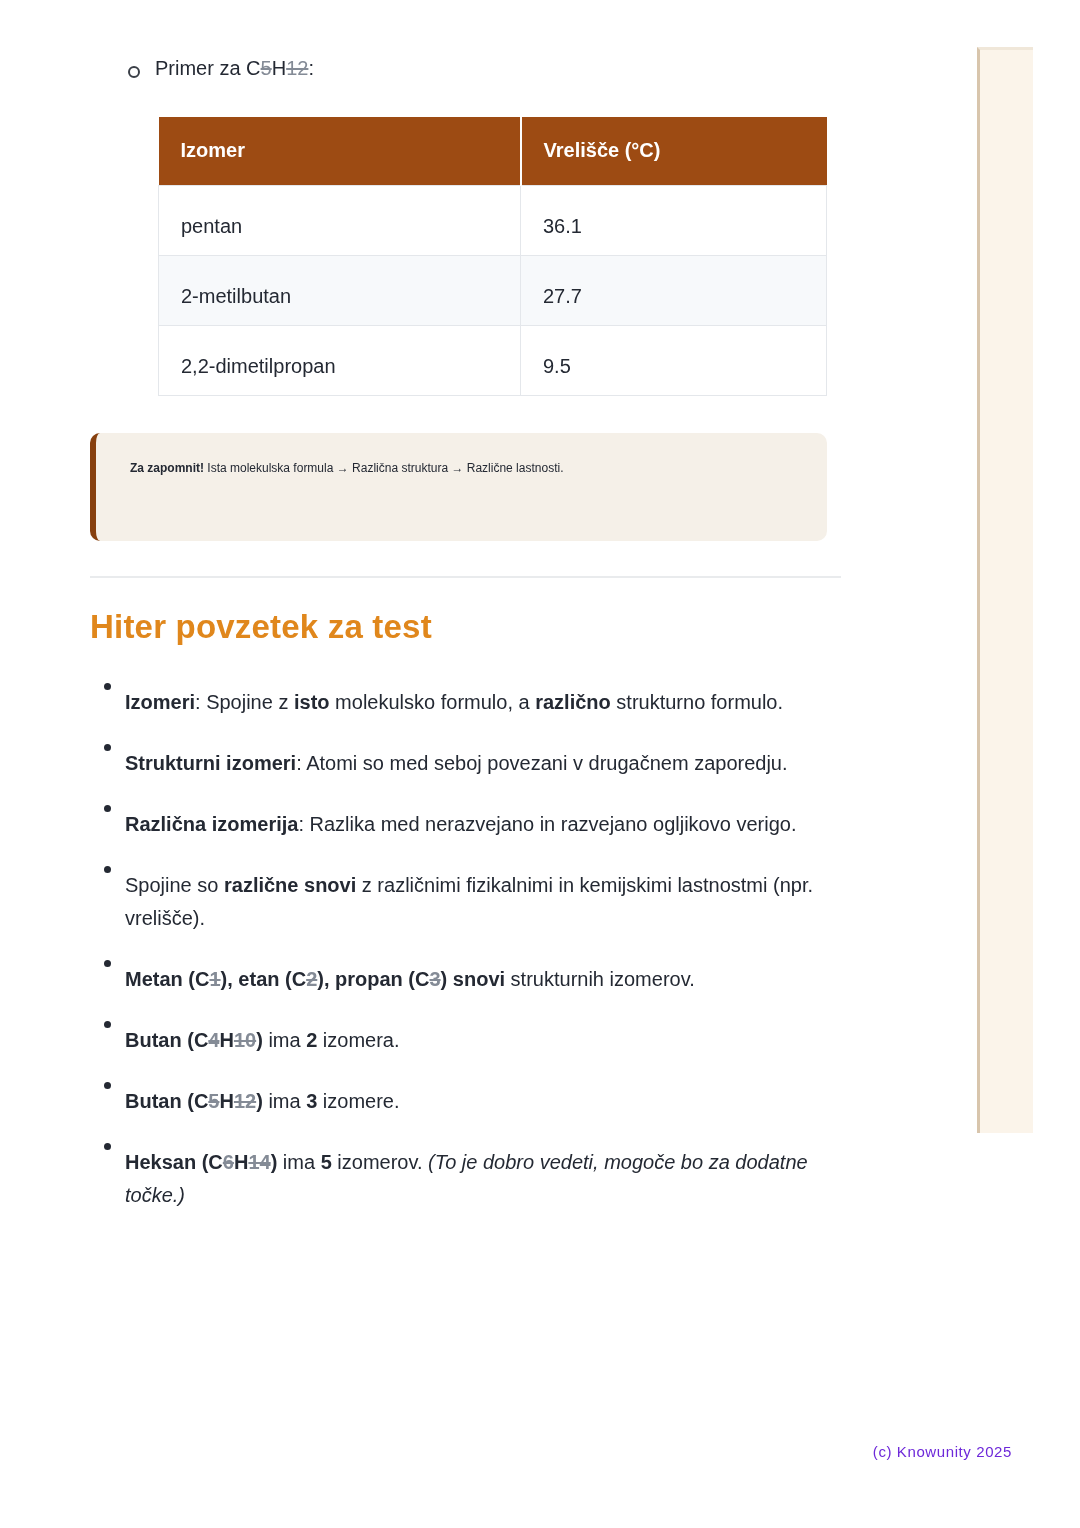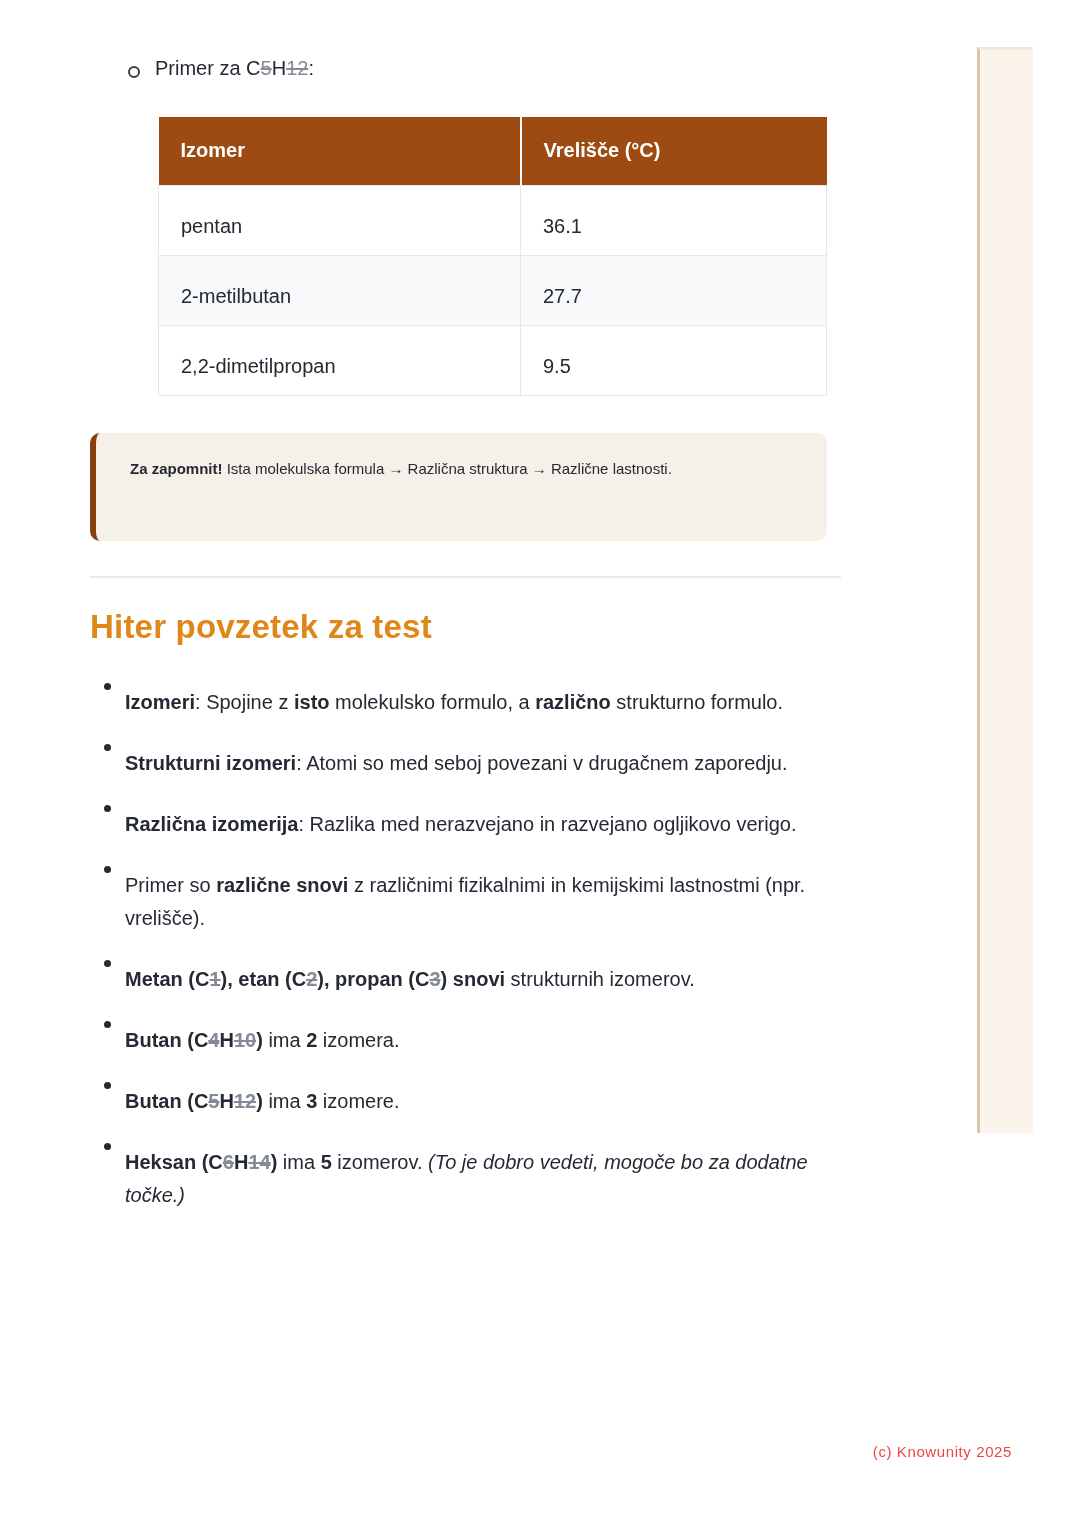--- a/index.html
+++ b/index.html
@@ -46,21 +46,21 @@
     border:1px solid #E4E7EB;background:#ffffff;font-weight:400;
   }
   .iso-table tbody tr:nth-child(2) td{background:#F7F9FB;}
 
   
   .callout{
     position:absolute;left:90px;top:433px;width:737px;height:108px;
     box-sizing:border-box;background:var(--callout-bg,#F5F0E8);
     border-left:6px solid var(--callout-border,#87400F);
     border-radius:10px;padding:18px 28px 0 34px;
-    font-size:15px;line-height:35px;
+    font-size:12px;line-height:35px;
   }
 
   
   .divider{
     position:absolute;left:90px;top:576px;width:751px;height:2px;background:#E9EBED;
   }
 
   
   .summary-heading{
     position:absolute;left:90px;top:608px;margin:0;
@@ -77,21 +77,21 @@
   }
   .dot{
     width:7px;height:7px;background:#242933;border-radius:50%;
     margin:13px 14px 0 14px;flex:0 0 auto;
   }
   .txt{flex:1 1 auto;margin-top:16px;}
 
   
   .footer{
     position:absolute;right:68px;top:1443px;
-    font-size:15px;color:#ef4444;letter-spacing:0.6px;
+    font-size:15px;color:#6d28d9;letter-spacing:0.6px;
   }
 </style>
 </head>
 <body>
 
 <div class="stripe"></div>
 
 <div class="intro">
   <span class="circle-bullet"></span>
   <span class="intro-text"><span>Primer za C</span><span class="strike">5</span><span>H</span><span class="strike">12</span><span>:</span></span>
@@ -136,21 +136,21 @@
     <li>
       <span class="dot"></span>
       <div class="txt"><span class="b">Strukturni izomeri</span><span>: Atomi so med seboj povezani v drugačnem zaporedju.</span></div>
     </li>
     <li>
       <span class="dot"></span>
       <div class="txt"><span class="b">Različna izomerija</span><span>: Razlika med nerazvejano in razvejano ogljikovo verigo.</span></div>
     </li>
     <li>
       <span class="dot"></span>
-      <div class="txt"><span>Primer so </span><span class="b">različne snovi</span><span> z različnimi fizikalnimi in kemijskimi lastnostmi (npr. vrelišče).</span></div>
+      <div class="txt"><span>Spojine so </span><span class="b">različne snovi</span><span> z različnimi fizikalnimi in kemijskimi lastnostmi (npr. vrelišče).</span></div>
     </li>
     <li>
       <span class="dot"></span>
       <div class="txt"><span class="b">Metan (C</span><span class="b strike">1</span><span class="b">), etan (C</span><span class="b strike">2</span><span class="b">), propan (C</span><span class="b strike">3</span><span class="b">) snovi</span><span> strukturnih izomerov.</span></div>
     </li>
     <li>
       <span class="dot"></span>
       <div class="txt"><span class="b">Butan (C</span><span class="b strike">4</span><span class="b">H</span><span class="b strike">10</span><span class="b">)</span><span> ima </span><span class="b">2</span><span> izomera.</span></div>
     </li>
     <li>

